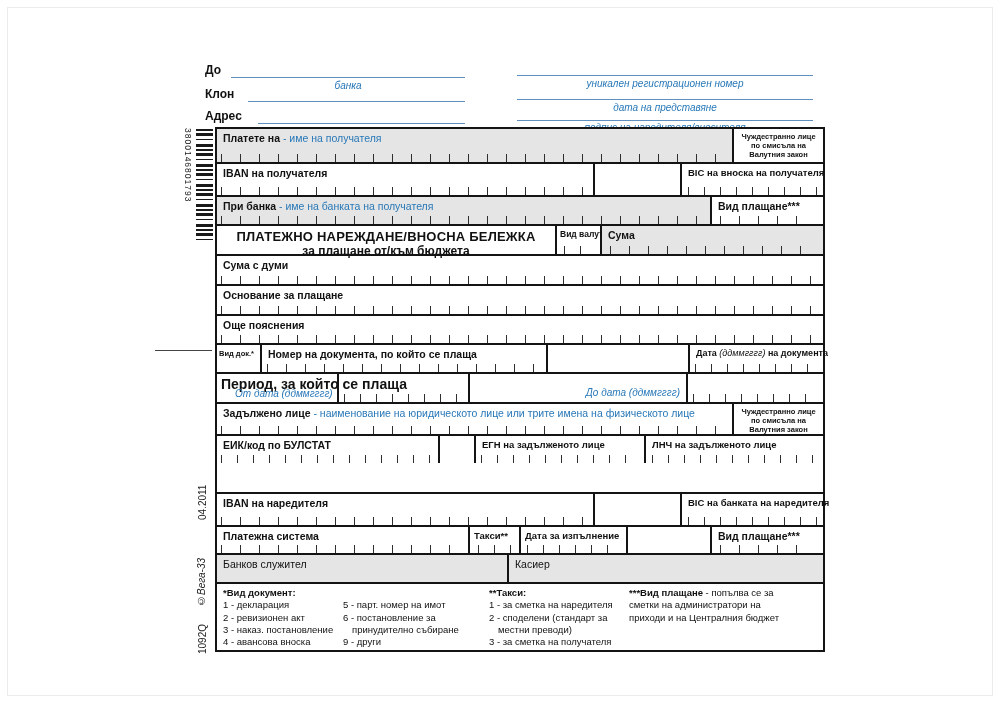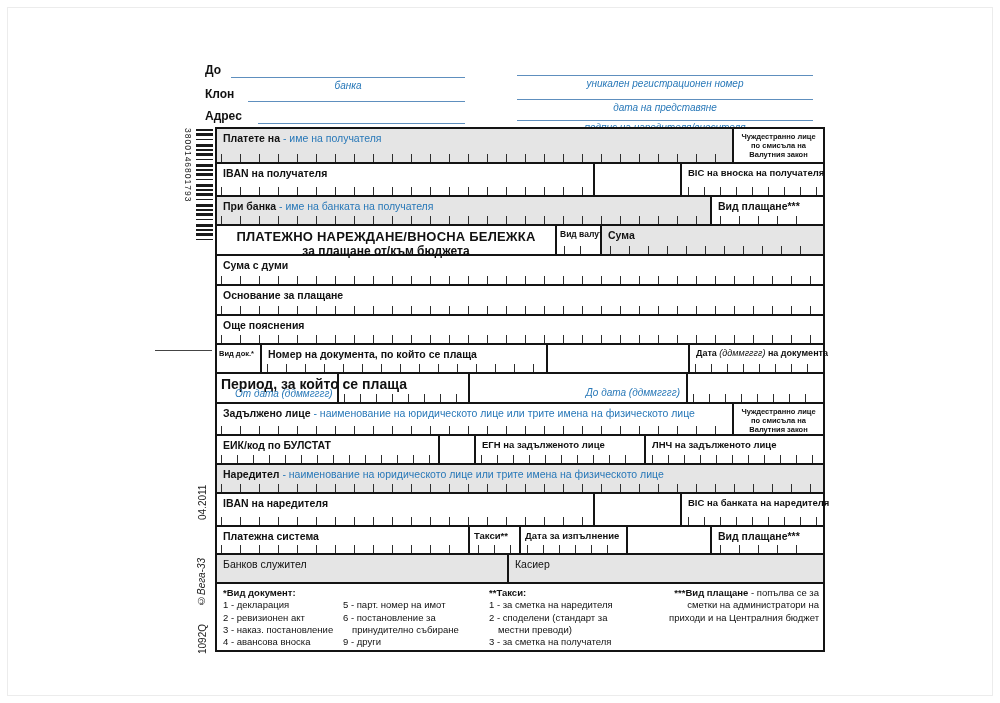--- a/index.html
+++ b/index.html
@@ -192,24 +192,20 @@
       <div class="box bl br" style="left:257px;width:172px;">
         <div class="lbl lbl-sm">ЕГН на задълженото лице</div>
         <div class="ticks sm" style="left:5px;right:5px;"></div>
       </div>
       <div class="box" style="left:429px;right:0;">
         <div class="lbl lbl-sm">ЛНЧ на задълженото лице</div>
         <div class="ticks sm" style="left:6px;right:6px;"></div>
       </div>
     </div>
 
-    <div class="row blue" style="top:334px;height:29px;">
-      <div class="lbl"><span>Наредител</span> <span class="hint">- наименование на юридическото лице или трите имена на физическото лице</span></div>
-      <div class="ticks" style="left:4px;width:598px;"></div>
-    </div>
 
     <div class="row" style="top:363px;height:33px;">
       <div class="box br" style="left:0;width:378px;">
         <div class="lbl">IBAN на наредителя</div>
         <div class="ticks" style="left:4px;width:370px;"></div>
       </div>
       <div class="box bl" style="left:463px;right:0;">
         <div class="lbl lbl-sm">BIC на банката на наредителя</div>
         <div class="ticks sm" style="left:6px;right:6px;"></div>
       </div>
@@ -263,20 +259,20 @@
             <span class="lg-c2">9 - други</span>
           </div>
       </div>
       <div class="lg-col" style="left:272px;width:150px;">
         <div class="lg-title">**Такси:</div>
         <div>1 - за сметка на наредителя</div>
         <div>2 - споделени (стандарт за</div>
         <div class="indent">местни преводи)</div>
         <div>3 - за сметка на получателя</div>
       </div>
-      <div class="lg-col" style="left:432px;width:170px;text-align:right;">
+      <div class="lg-col" style="left:412px;width:170px;">
         <span class="lg-title">***Вид плащане</span>
         <span>- попълва се за сметки на администратори на приходи и на Централния бюджет</span>
       </div>
     </div>
 
   </div>
 </div>
 
 </body></html>

